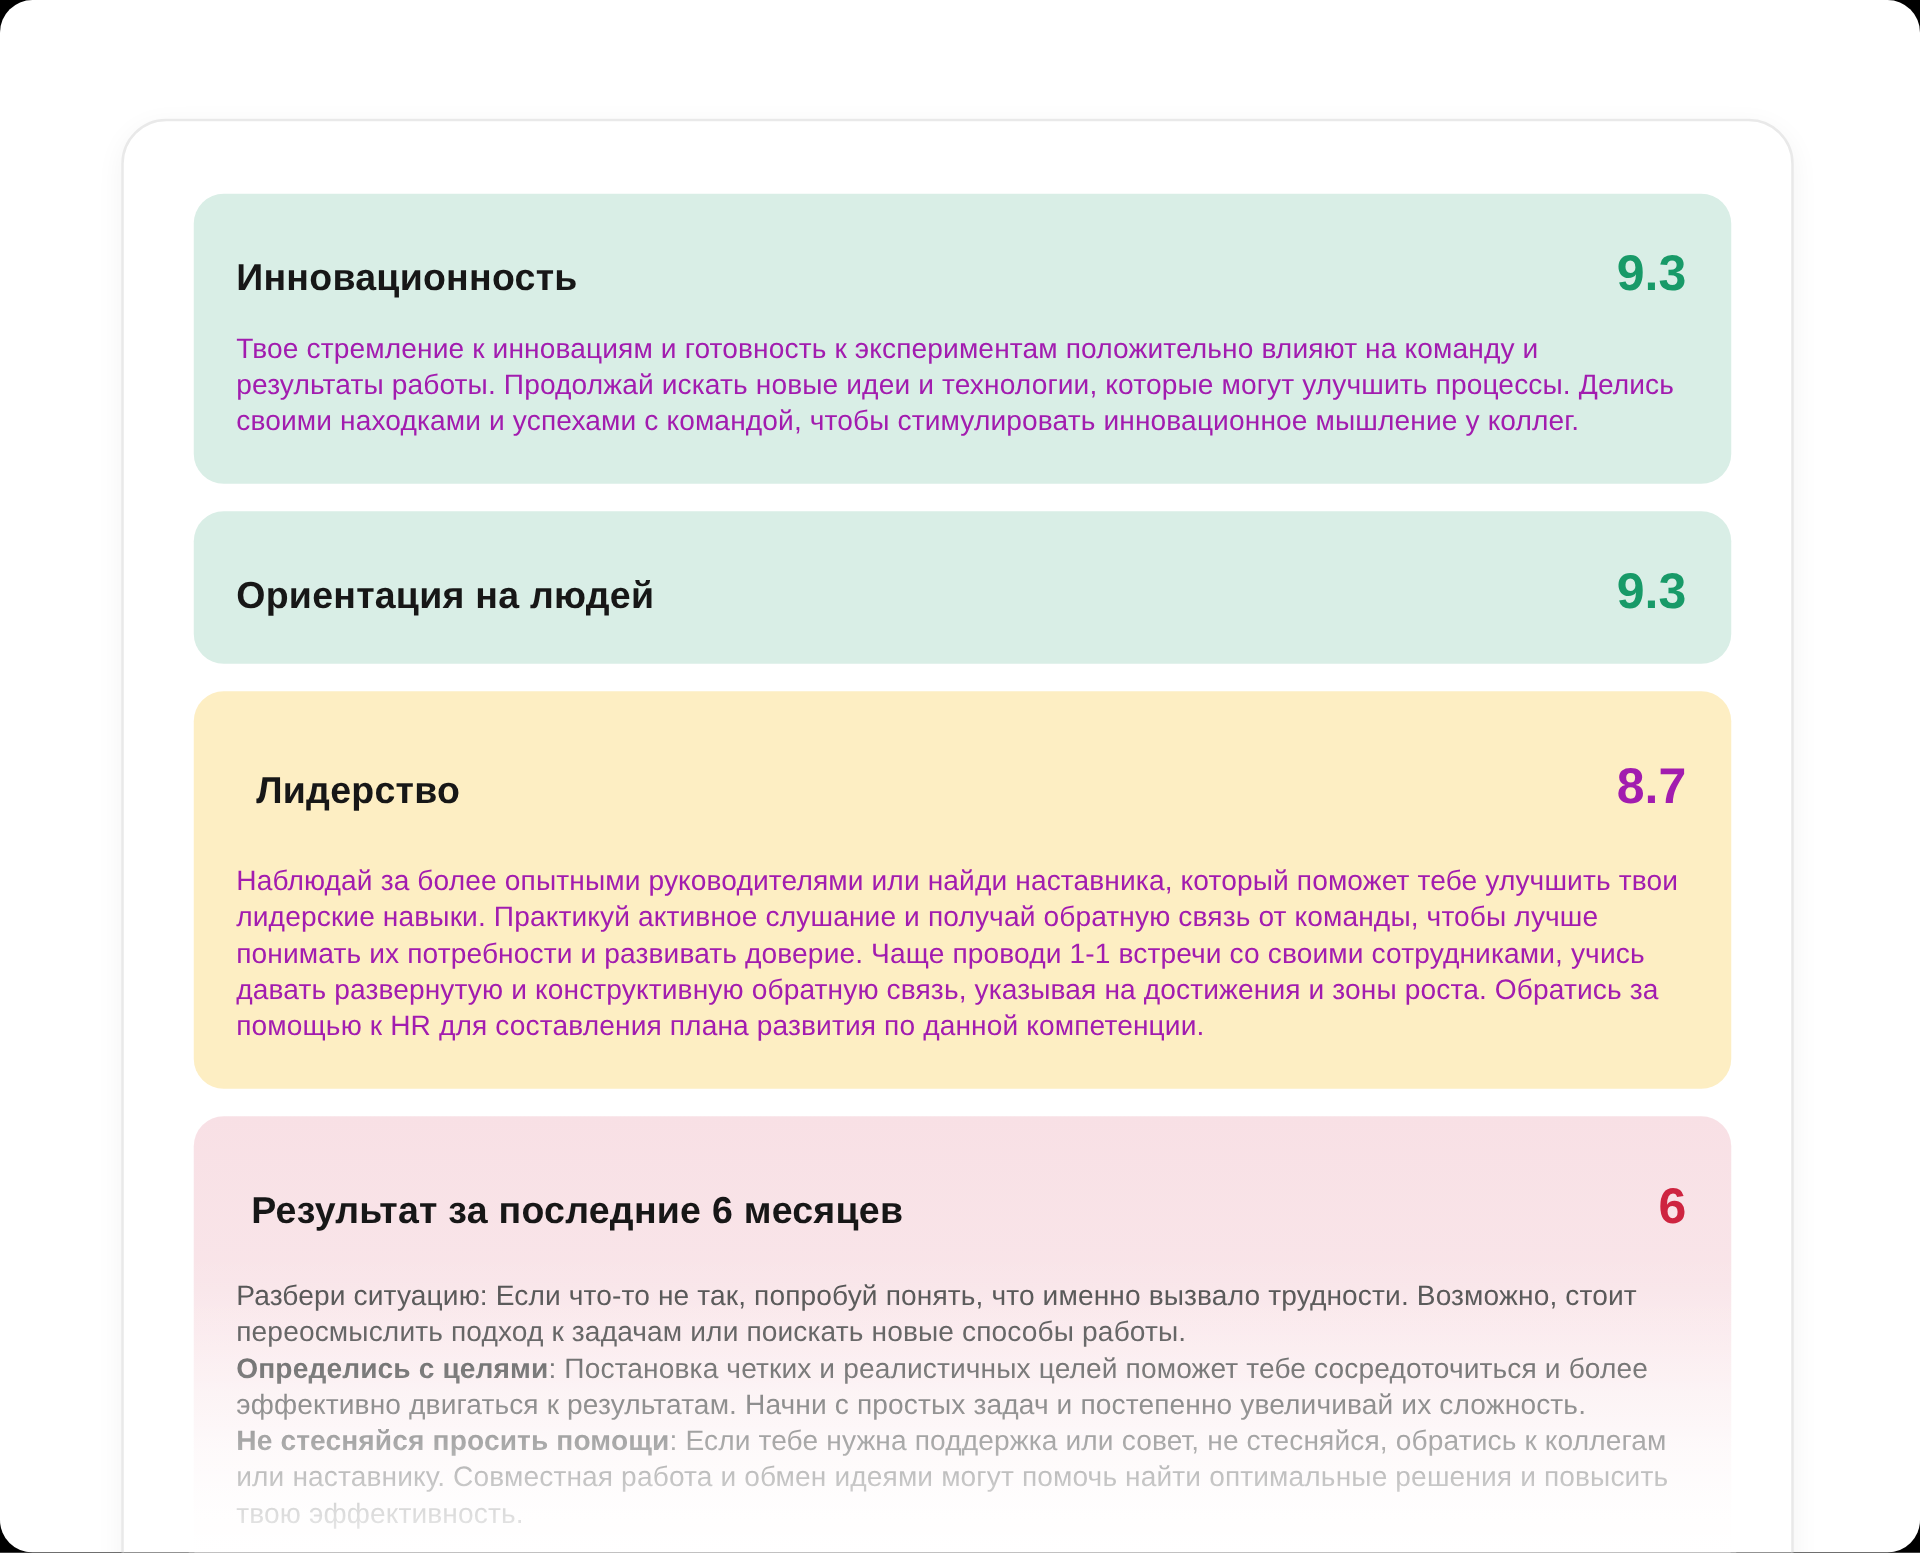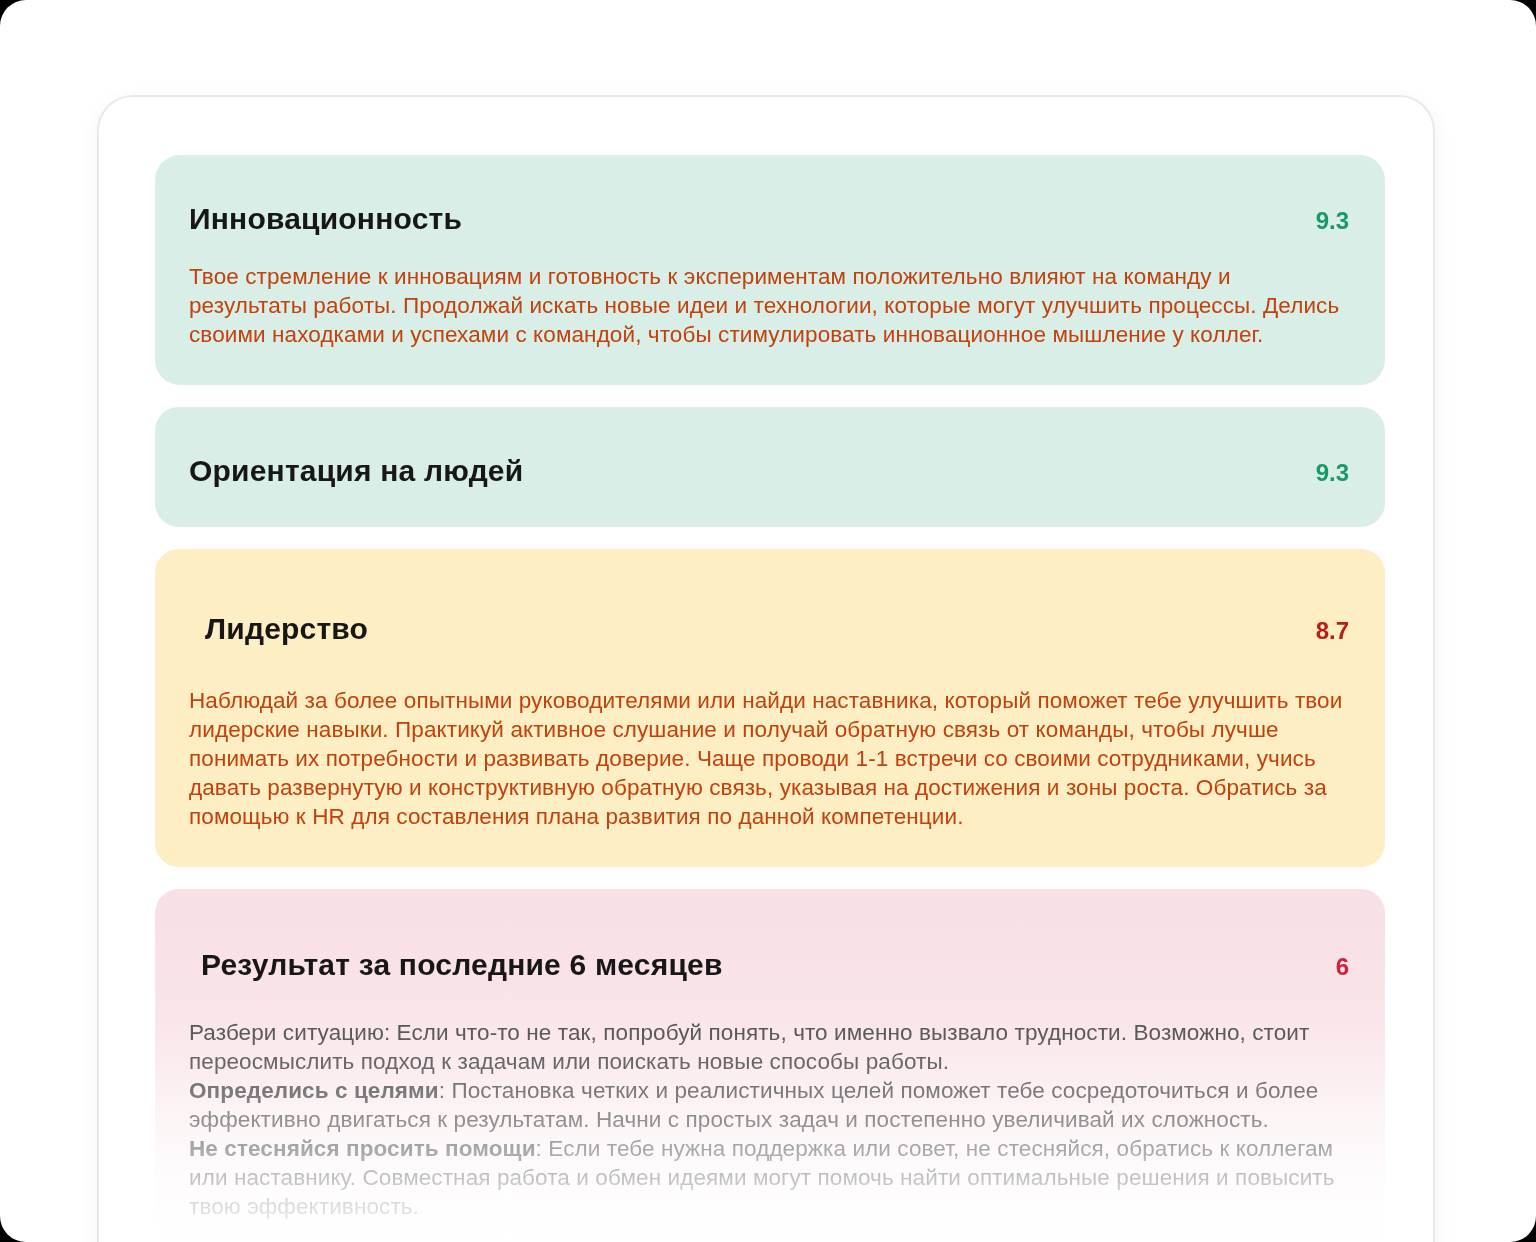--- a/index.html
+++ b/index.html
@@ -48,30 +48,30 @@
     align-items: baseline;
   }
   .card-title {
     font-size: 30px;
     line-height: 36px;
     font-weight: 700;
     color: #171717;
     letter-spacing: 0.2px;
   }
   .card-score {
-    font-size: 24px;
+    font-size: 40px;
     line-height: 36px;
     font-weight: 700;
     white-space: nowrap;
   }
   .card-body {
     margin-top: 23px;
     font-size: 22.5px;
     line-height: 29px;
-    color: #c2410c;
+    color: #a21caf;
     letter-spacing: 0.1px;
   }
   .card-body p { margin: 0; }
   .card-body b { font-weight: 700; }
 
   
   .card-fading {
     background: linear-gradient(180deg, #f8e0e5 0%, #f9e5e9 38%, #fdf5f6 78%, #ffffff 100%);
     min-height: 345px;
     margin-bottom: 0;
@@ -93,39 +93,39 @@
   }
 </style>
 </head>
 <body>
 
 <div class="screen">
   <div class="panel"></div>
 
   <div class="cards">
 
-    <section class="card" style="background-color: rgb(217, 238, 230); border-radius: 25px;">
+    <section class="card" style="background-color: rgb(217, 238, 230);">
       <div class="card-head">
         <h2 class="card-title" style="margin:0">Инновационность</h2>
         <div class="card-score" style="color: rgb(24, 154, 104);">9.3</div>
       </div>
       <div class="card-body">Твое стремление к инновациям и готовность к экспериментам положительно влияют на команду и результаты работы. Продолжай искать новые идеи и технологии, которые могут улучшить процессы. Делись своими находками и успехами с командой, чтобы стимулировать инновационное мышление у коллег.</div>
     </section>
 
     <section class="card" style="background-color: rgb(217, 238, 230);">
       <div class="card-head">
         <h2 class="card-title" style="margin:0">Ориентация на людей</h2>
         <div class="card-score" style="color: rgb(24, 154, 104);">9.3</div>
       </div>
     </section>
 
     <section class="card" style="background-color: rgb(253, 238, 195);">
       <div class="card-head">
         <h2 class="card-title" style="margin:16px">Лидерство</h2>
-        <div class="card-score" style="color: #b91c1c;">8.7</div>
+        <div class="card-score" style="color: #a21caf;">8.7</div>
       </div>
       <div class="card-body">Наблюдай за более опытными руководителями или найди наставника, который поможет тебе улучшить твои лидерские навыки. Практикуй активное слушание и получай обратную связь от команды, чтобы лучше понимать их потребности и развивать доверие. Чаще проводи 1-1 встречи со своими сотрудниками, учись давать развернутую и конструктивную обратную связь, указывая на достижения и зоны роста. Обратись за помощью к HR для составления плана развития по данной компетенции.</div>
     </section>
 
     <section class="card card-fading">
       <div class="card-head">
         <h2 class="card-title" style="margin:12px">Результат за последние 6 месяцев</h2>
         <div class="card-score" style="color: rgb(206, 36, 64);">6</div>
       </div>
       <div class="card-body">

